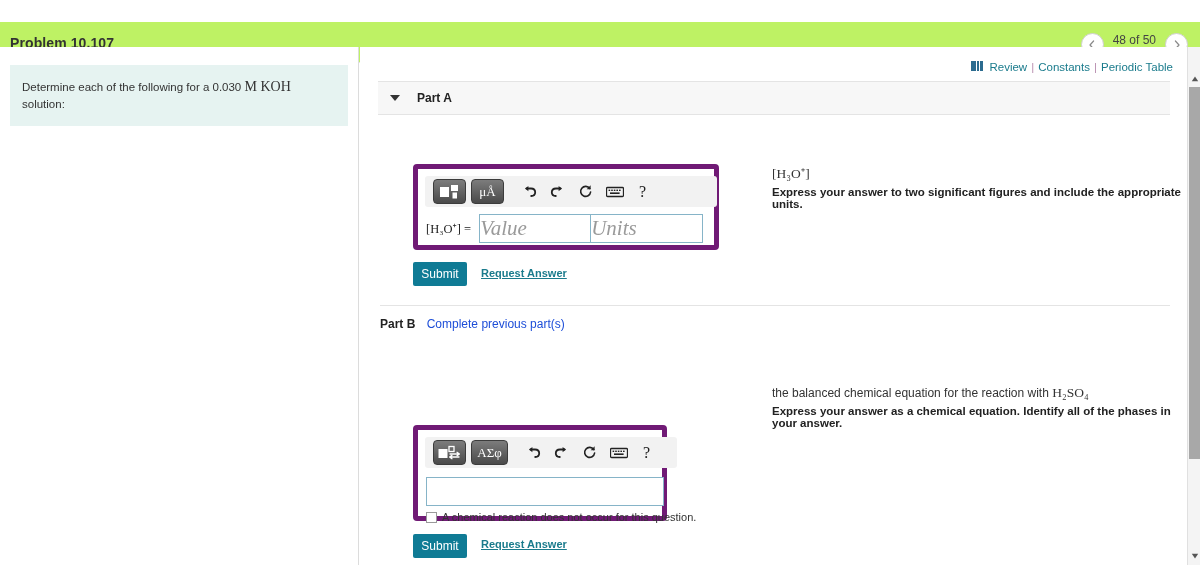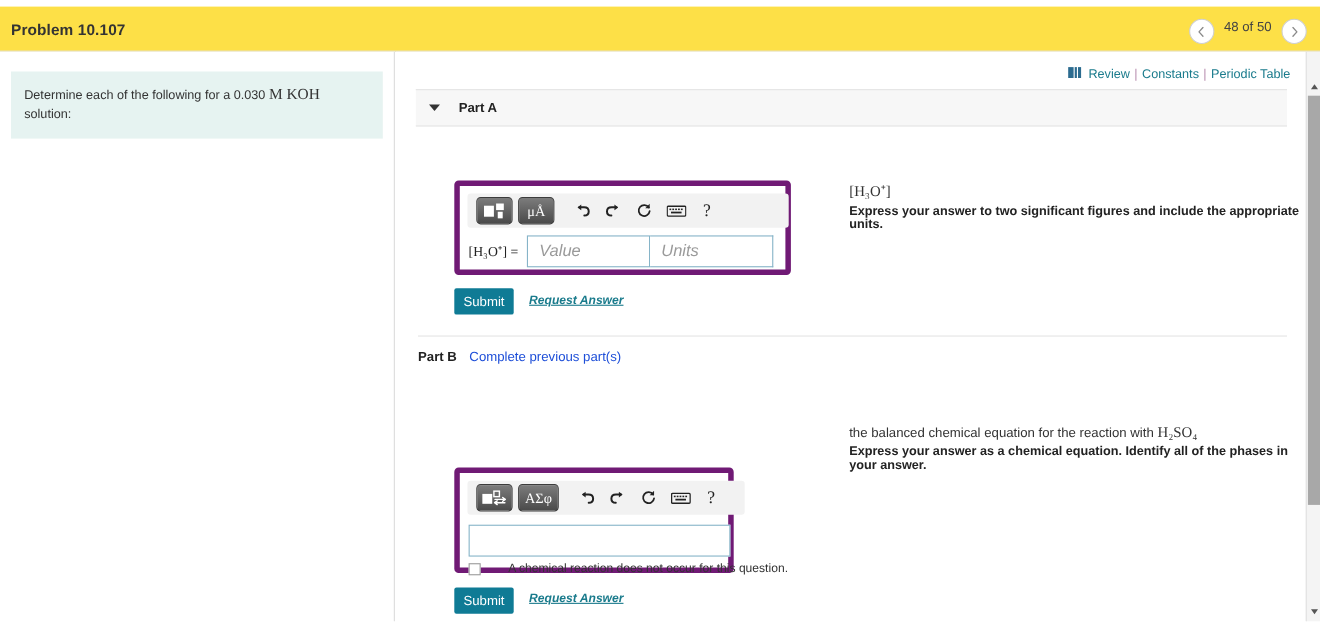--- a/index.html
+++ b/index.html
@@ -18,22 +18,22 @@
     position: absolute; top: 0; left: 0; width: 1200px; height: 6px;
     overflow: hidden;
   }
   .top-strip .crumb {
     position: absolute; top: -8px; font-size: 11px; color: #5b9bc4;
     font-family: "Liberation Sans", sans-serif; white-space: nowrap;
   }
 
   
   .header {
-    position: absolute; top: 6px; left: 0; width: 1200px; height: 41px;
-    background: #fde047;
+    position: absolute; top: 22px; left: 0; width: 1200px; height: 41px;
+    background: #bef264;
     border-bottom: 1px solid #e2e2e2;
   }
   .problem-title {
     position: absolute; left: 10px; top: 13px;
     font-size: 14px; font-weight: bold; color: #333;
     letter-spacing: .1px;
   }
   .nav-group {
     position: absolute; right: 12px; top: 11px;
     display: flex; align-items: flex-start; gap: 9px;
@@ -132,48 +132,48 @@
   }
 
   .ans-row { display: flex; align-items: center; }
   .ans-prefix {
     font-family: "Liberation Serif", serif; font-size: 12.5px; color: #222;
     margin-right: 8px; white-space: nowrap;
   }
   .fld {
     border: 1px solid #86b4c8; background: #fff;
     height: 29px; display: flex; align-items: center;
-    padding-left: 10px;
-    font-family: Liberation Sans, sans-serif;
-    font-style: italic; font-size: 15px; color: #9a9a9a;
+    padding-left: 0;
+    font-family: Liberation Serif, serif;
+    font-style: italic; font-size: 21px; color: #9a9a9a;
     cursor: text;
   }
   .fld.value { width: 112px; }
   .fld.units { width: 112px; border-left: none; }
   .fld.wide { width: 238px; font-style: normal; }
 
-  .chk-row { display: flex; align-items: center; margin-top: 5px; gap: 20px; }
+  .chk-row { display: flex; align-items: center; margin-top: 5px; }
   .chk {
     width: 11px; height: 11px; border: 1px solid #9a9a9a; background: #fff;
     margin-right: 5px; cursor: pointer; flex: none;
   }
   .chk-label { font-size: 11px; color: #333; white-space: nowrap; }
 
   .submit-btn {
     position: absolute;
     background: #0f7b95; color: #fff;
     border: none; border-radius: 2px;
     font-size: 12px; font-family: "Liberation Sans", sans-serif;
     width: 54px; height: 24px; cursor: pointer;
     display: flex; align-items: center; justify-content: center;
   }
   .req-link {
     position: absolute;
     font-size: 11px; font-weight: bold; color: #1a7b8c;
-    text-decoration: underline; cursor: pointer; white-space: nowrap; font-style: italic;
+    text-decoration: underline; cursor: pointer; white-space: nowrap;
   }
 
   .partb-row { position: absolute; left: 380px; font-size: 12px; }
   .partb-row .pb-label { font-weight: bold; color: #222; }
   .partb-row .pb-note { color: #1d4ed8; margin-left: 8px; }
 
   .divider {
     position: absolute; left: 380px; width: 790px; height: 1px;
     background: #e4e4e4;
   }

